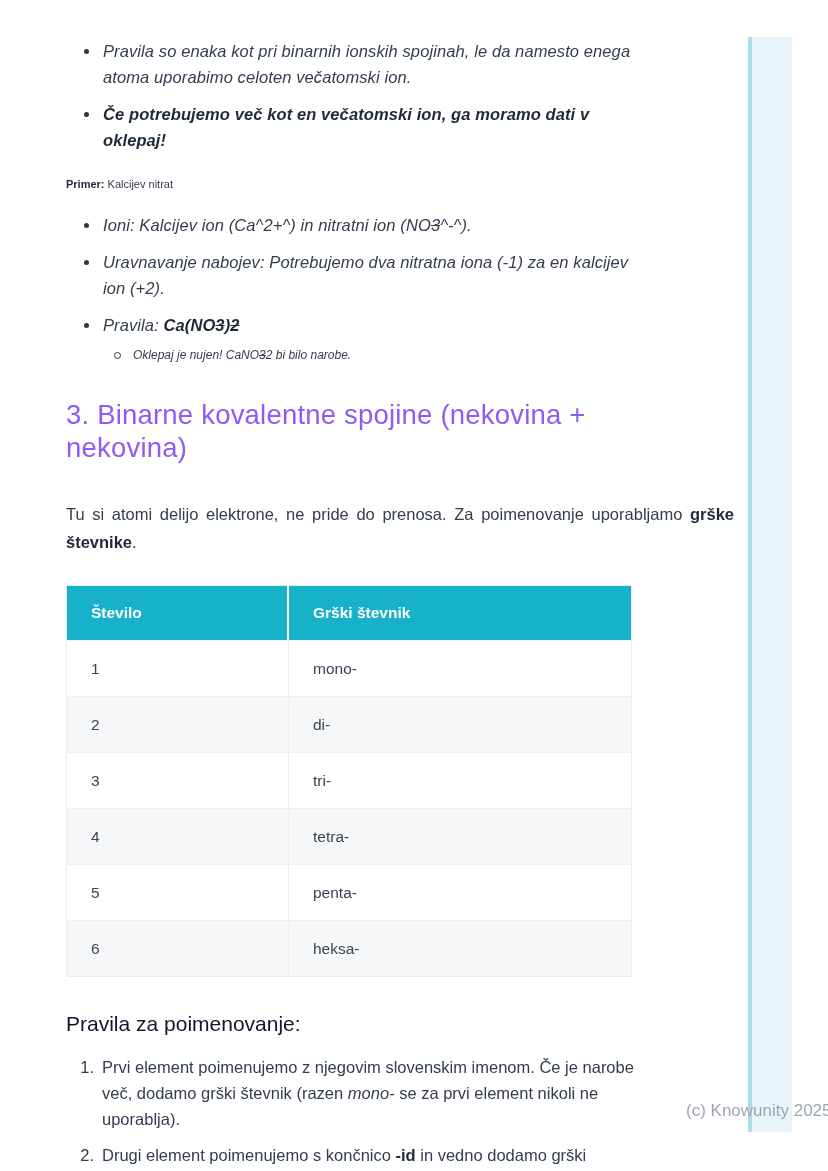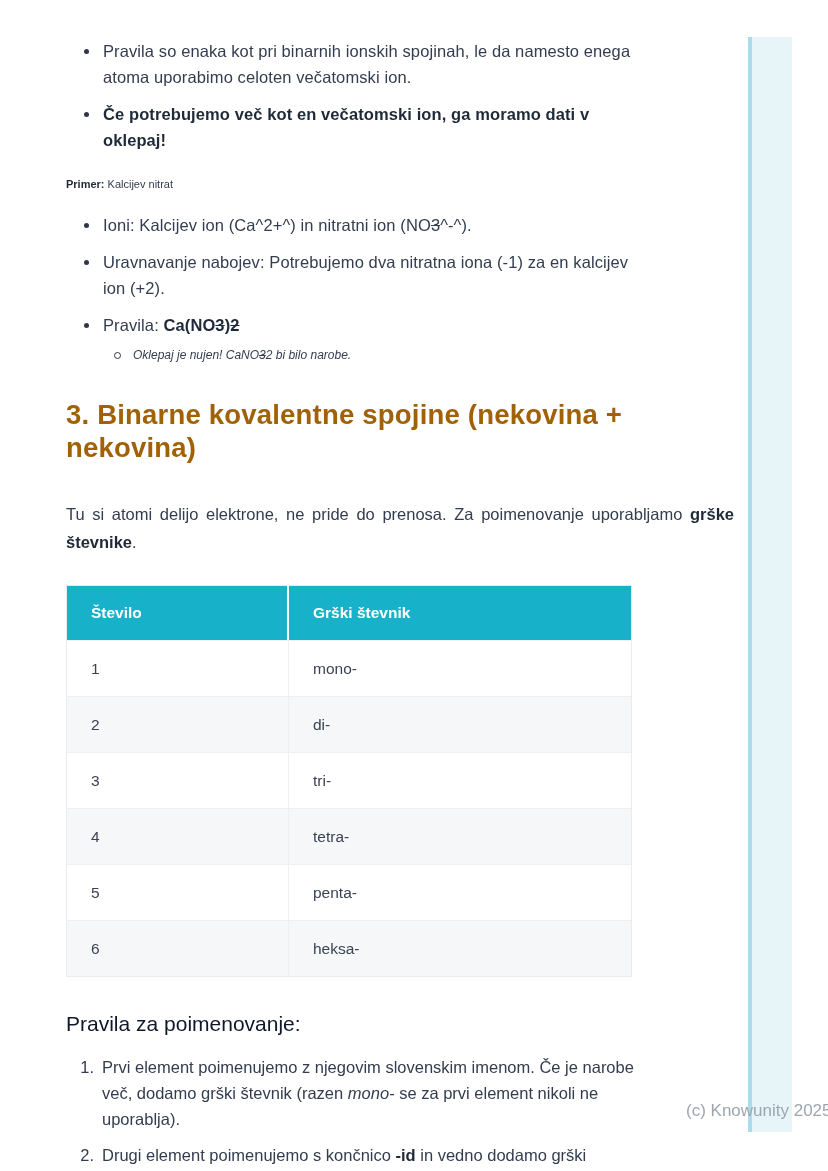--- a/index.html
+++ b/index.html
@@ -28,30 +28,31 @@
     flex: 0 0 auto;
     width: 5px; height: 5px; border-radius: 50%;
     border: 1.5px solid #2d3748;
     background: transparent;
     margin: 9px 12px 0 48px;
   }
   .bullet-text {
     width: 545px;
     font-size: 16.5px; line-height: 26px;
     letter-spacing: 0.1px;
+    font-style: italic;
   }
   .sub-note { width: 520px; font-size: 12px; line-height: 25px; font-style: italic; }
   .bold { font-weight: bold; color: #1f2938; }
   .strike { text-decoration: line-through; }
   .italic { font-style: italic; }
   .example-line { margin: 18px 0 15px 0; font-size: 11px; line-height: 26px; }
   h2.section-heading {
-    color: #a16207;
+    color: #8b5cf6;
     font-size: 27.5px; line-height: 33px;
-    font-weight: bold;
+    font-weight: normal;
     letter-spacing: 0.2px;
     margin: 30px 0 0 0;
     max-width: 600px;
   }
   .paragraph {
     margin-top: 37px;
     width: 668px;
     text-align: justify;
     font-size: 16.5px; line-height: 27.5px;
   }

